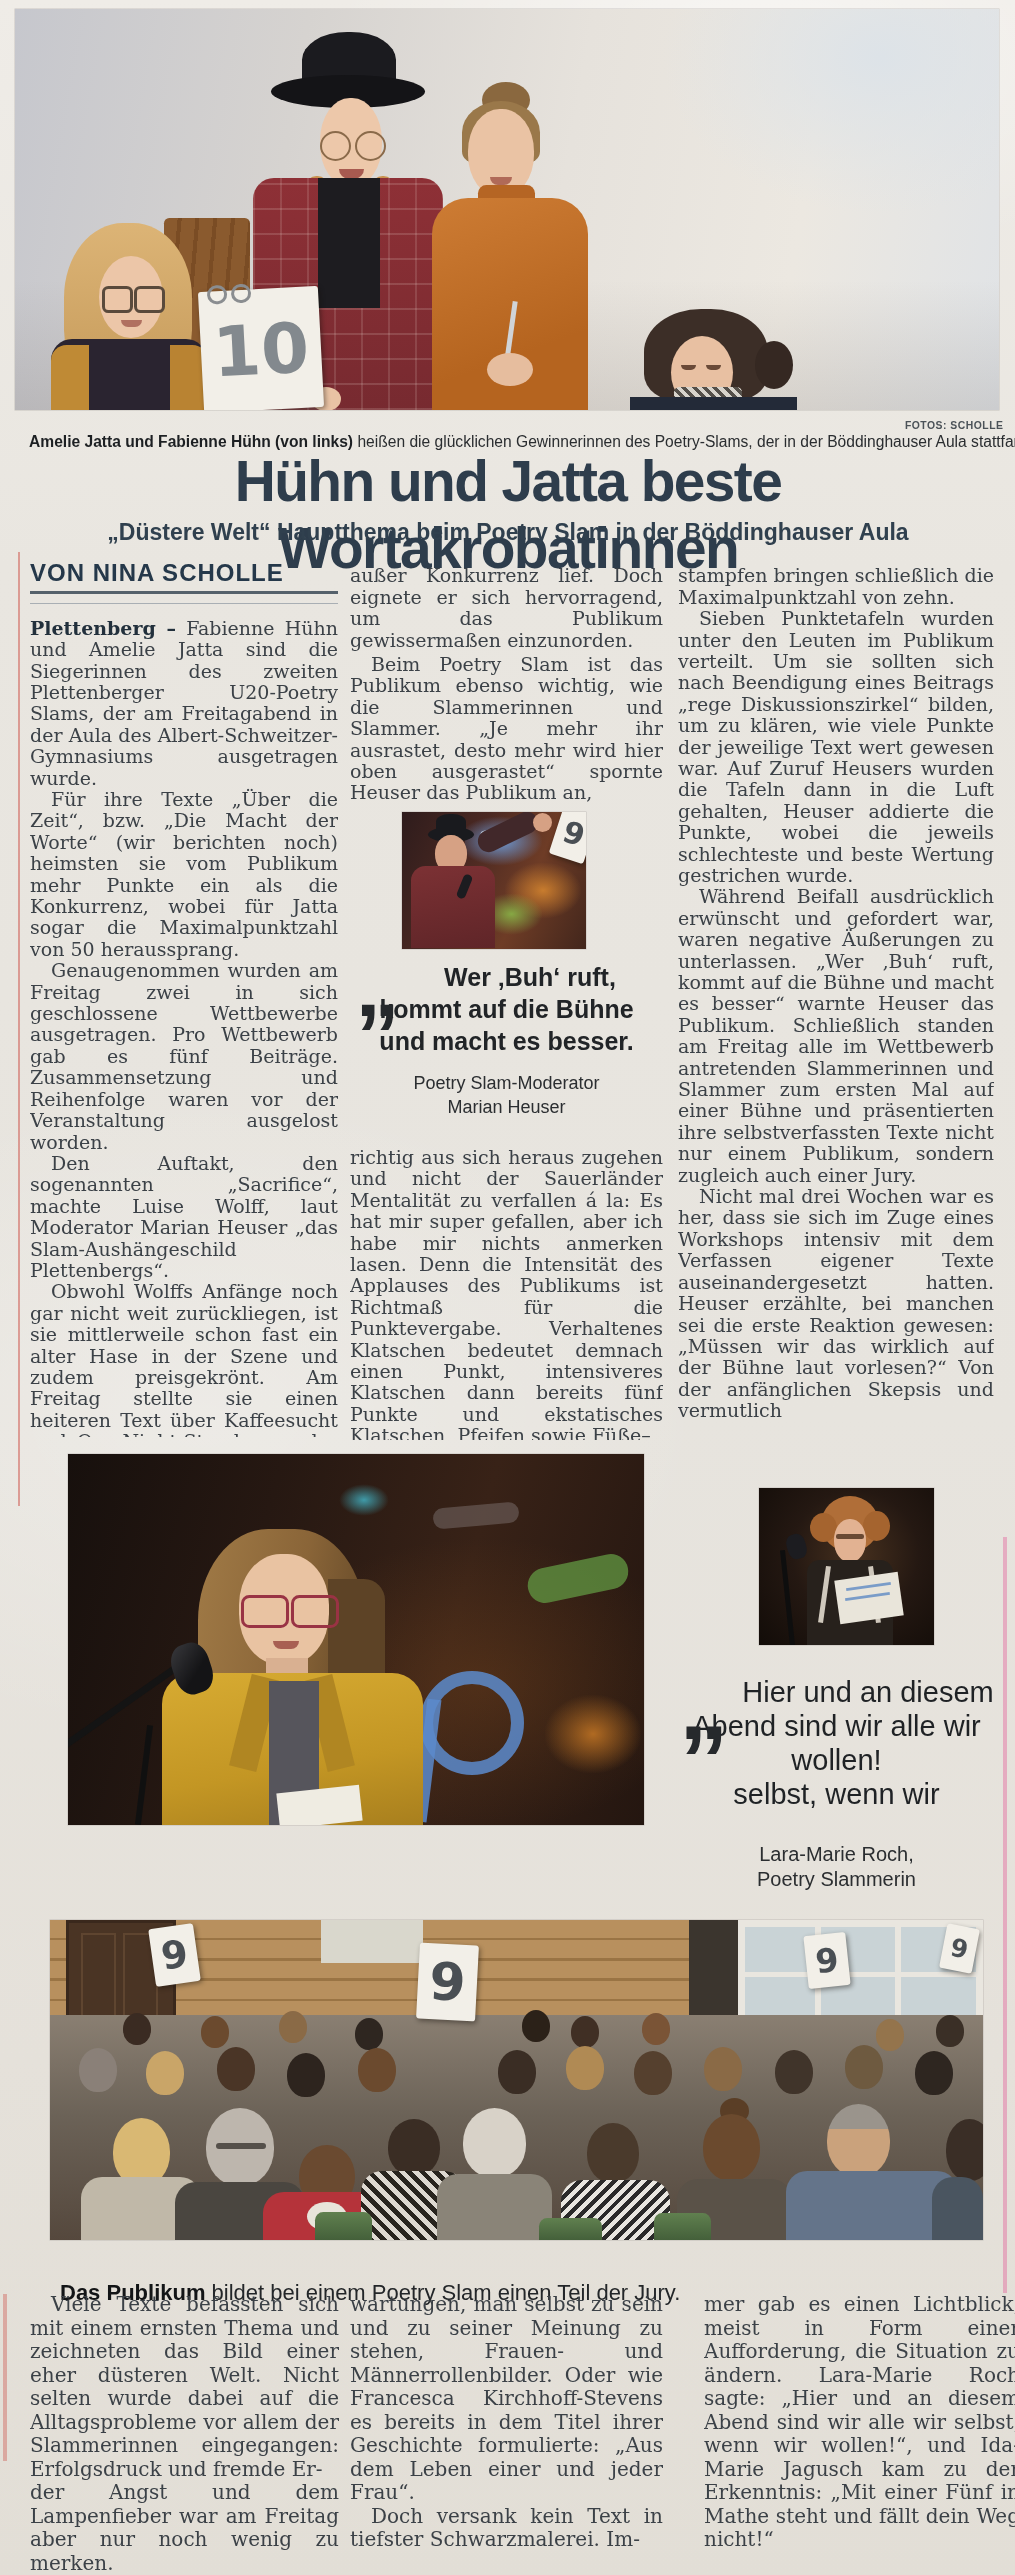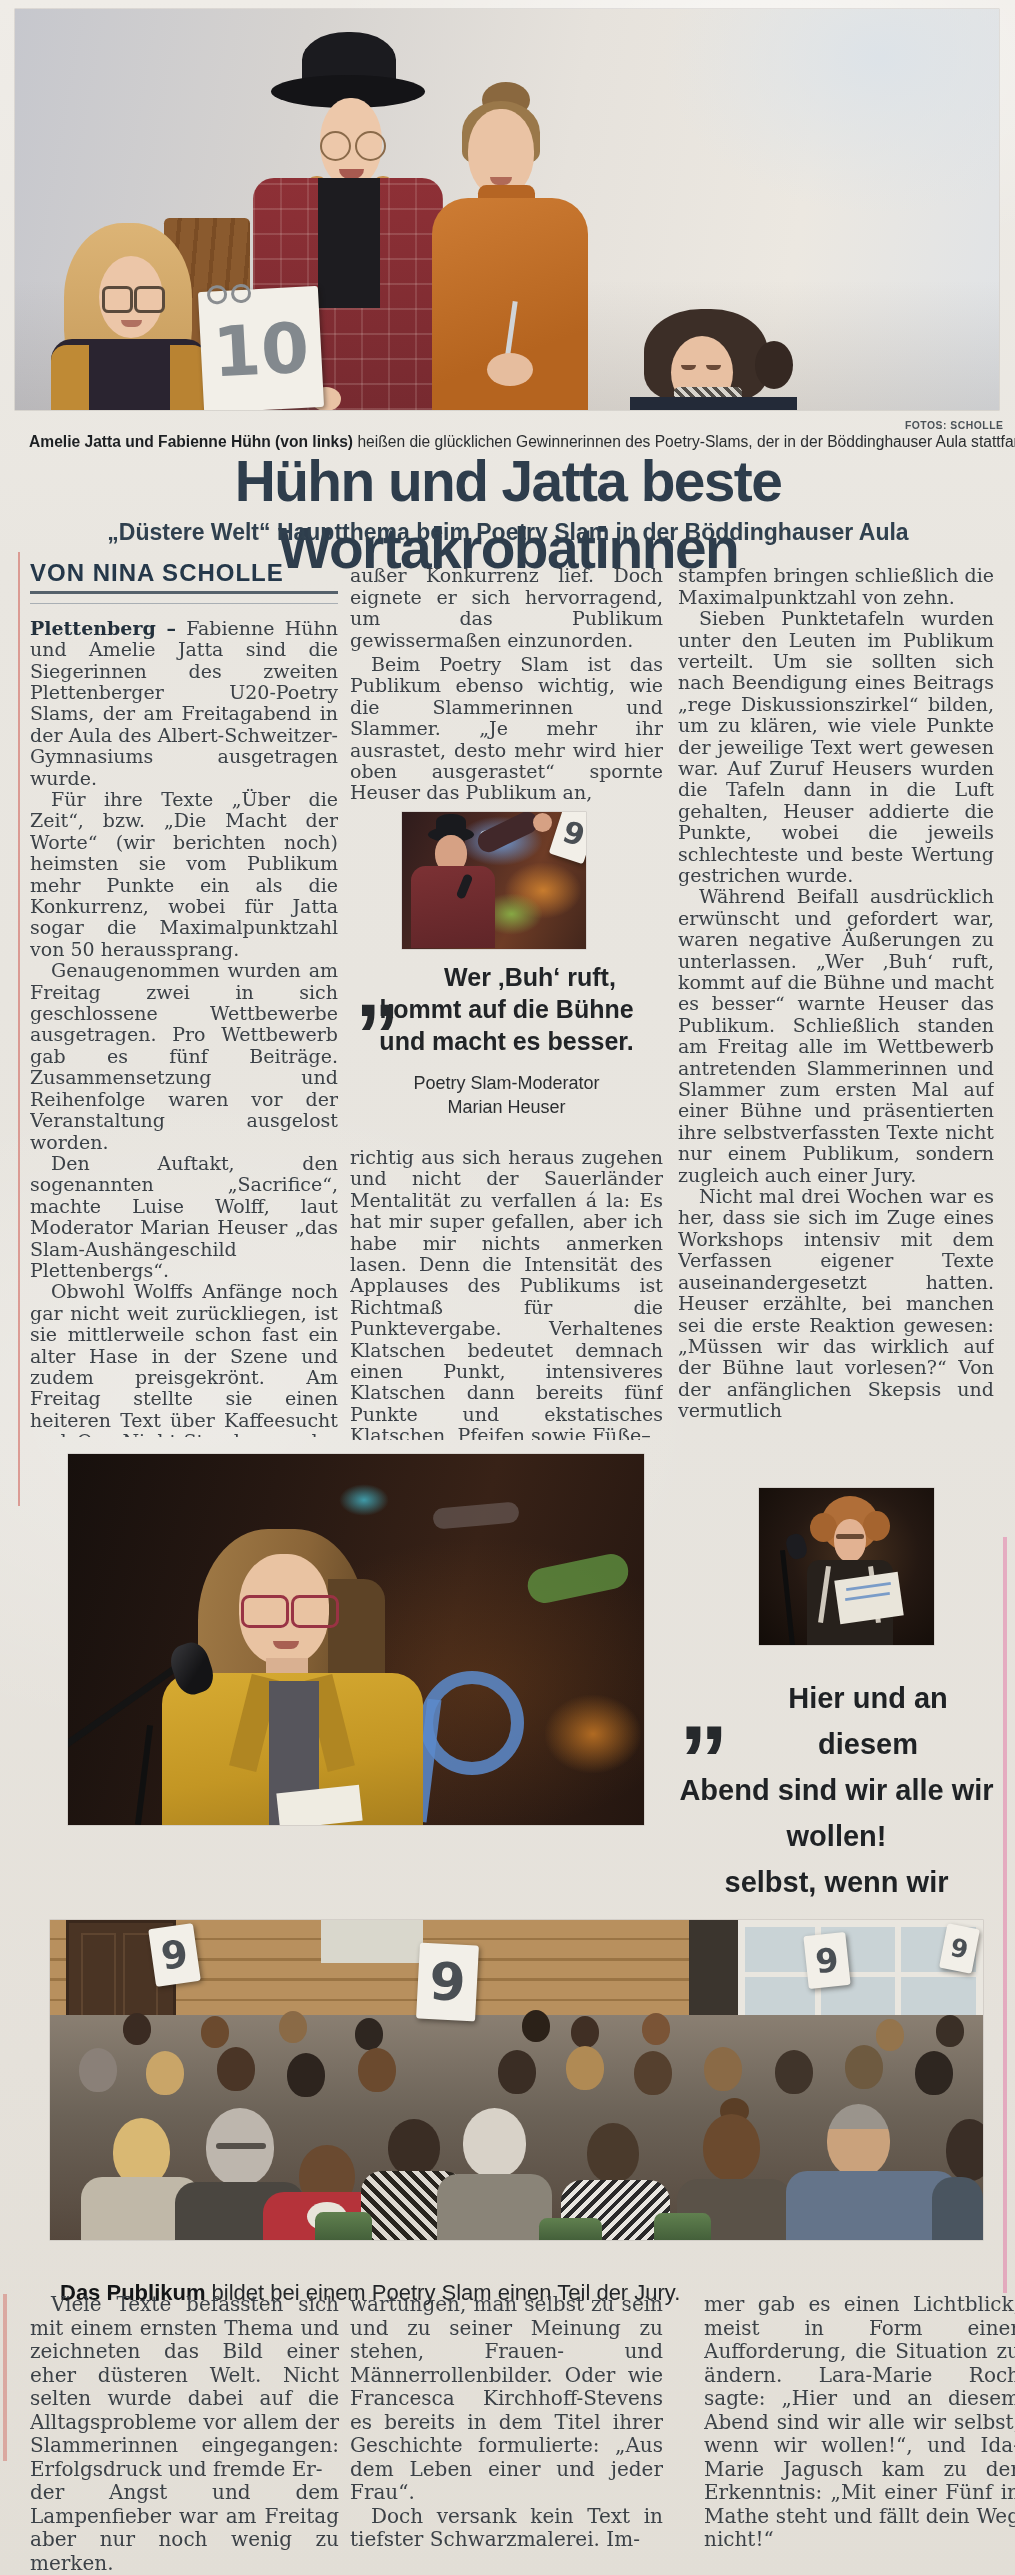--- a/index.html
+++ b/index.html
@@ -28,21 +28,21 @@
      text-align:justify;color:#3b4147;hyphens:auto;-webkit-hyphens:auto;}
   p.ind{text-indent:21px;}
   .bbody{font-size:20px !important;line-height:23.5px !important;}
   .tint{color:#37506a;}
   .leadin{font-weight:700;color:#22303c;}
   
   .pq{position:absolute;text-align:center;}
   .qmark{position:absolute;font-size:89px;font-weight:700;color:#26292c;line-height:31px;font-family:"Liberation Sans",sans-serif;}
   .q1line{font-size:25px;font-weight:700;line-height:32px;color:#212427;}
   .q1attr{font-size:18px;line-height:24px;color:#2b2e31;}
-  .q2line{font-size:29px;font-weight:700;line-height:46px;color:#1f2225;}
+  .q2line{font-size:29px;font-weight:400;line-height:34px;color:#1f2225;}
   .q2attr{font-size:20px;line-height:25px;color:#2b2e31;}
   
   .photo{position:absolute;overflow:hidden;box-shadow:0 0 0 0.5px rgba(90,85,80,.25);}
   .card{position:absolute;background:#f2efe8;border-radius:3.1px;box-shadow:1.6px 2.1px 5.2px rgba(20,15,10,.45);
         display:flex;align-items:center;justify-content:center;font-family:"DejaVu Sans",sans-serif;font-weight:700;color:#83898e;}
   .head{position:absolute;border-radius:50% 50% 47% 47%;}
   .torso{position:absolute;border-radius:21px 21px 0 0;}
   .seat{position:absolute;border-radius:8.3px 8.3px 0 0;background:linear-gradient(180deg,#60804f,#44603a);}
   .artifact{position:absolute;}
 </style>

